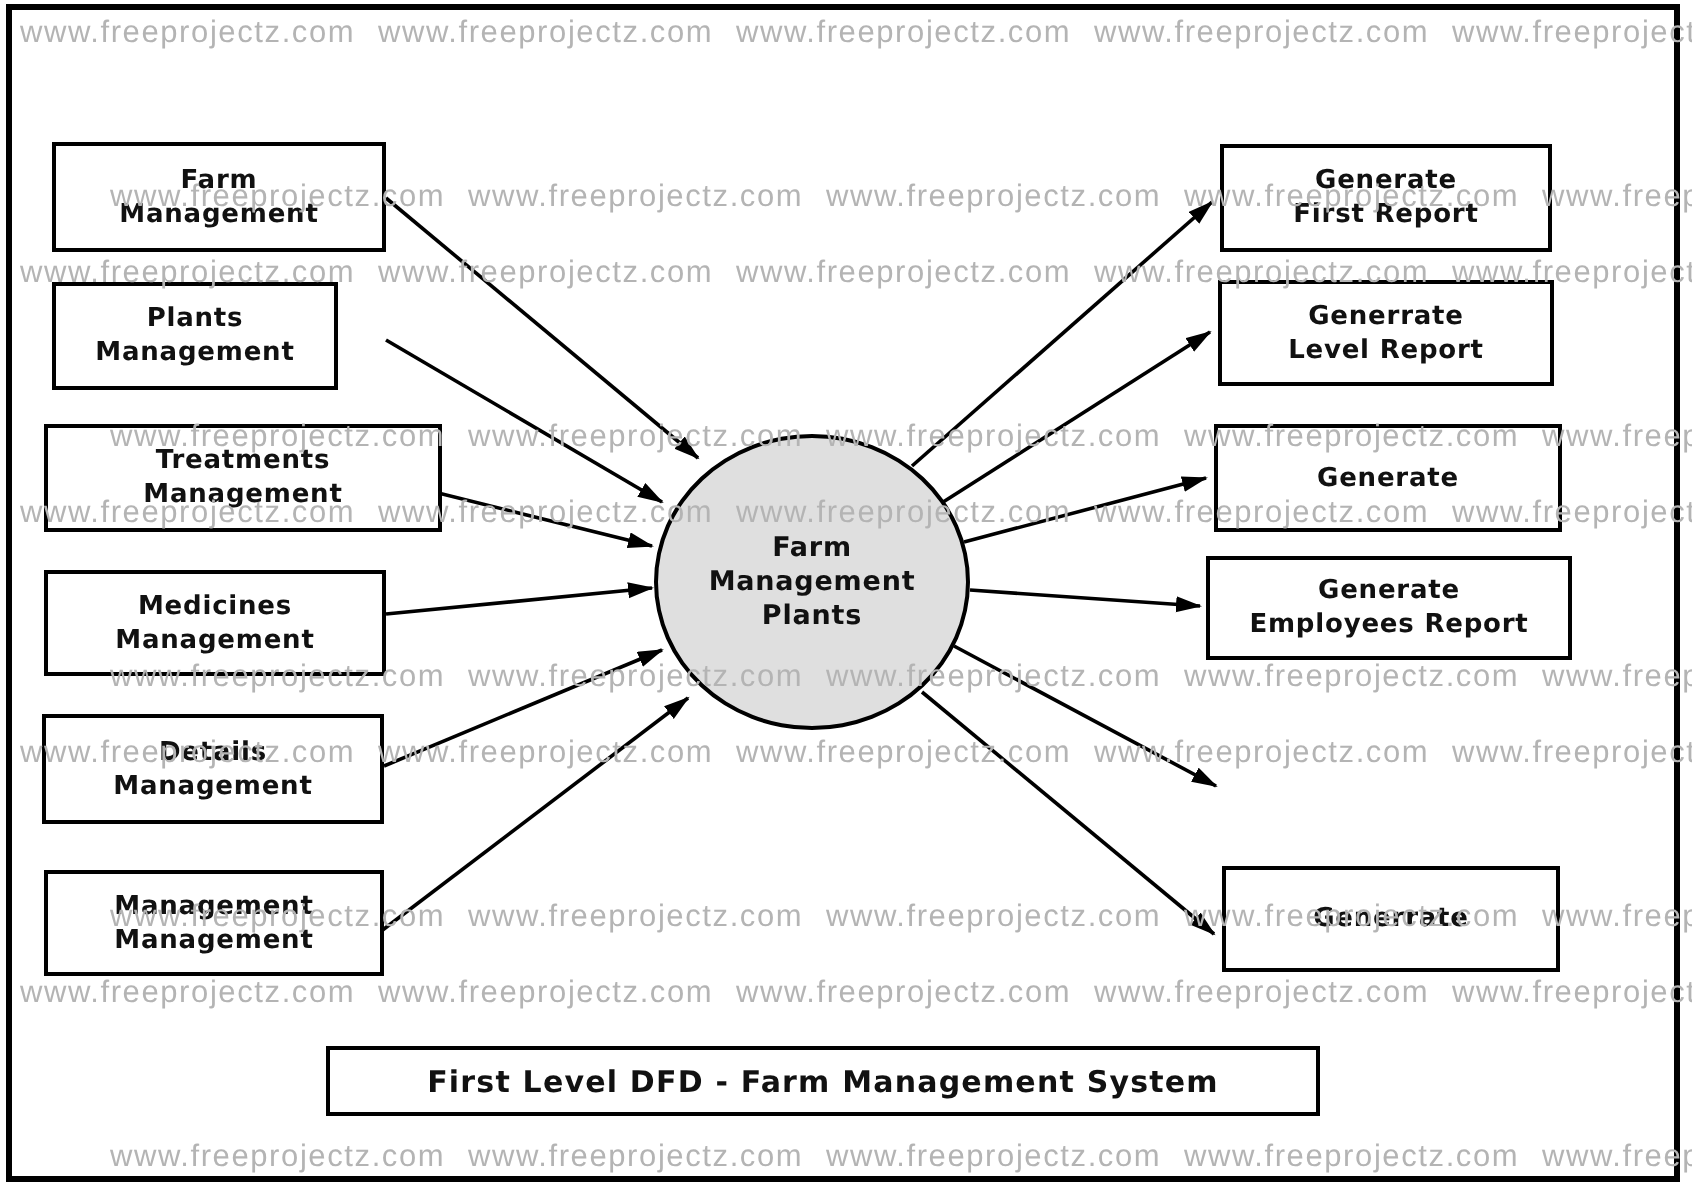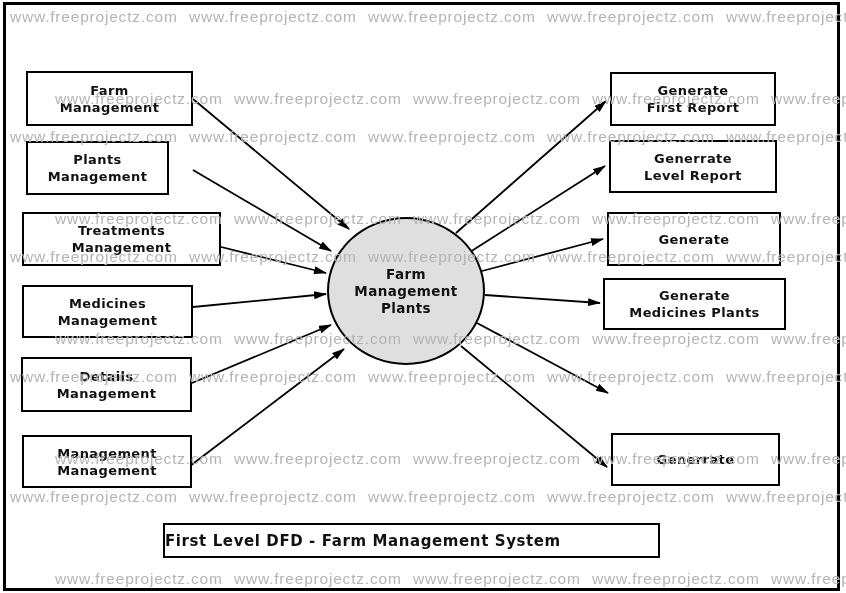--- a/index.html
+++ b/index.html
@@ -36,21 +36,21 @@
     position:absolute; left:327px; top:217px; width:158px; height:148px;
     border-radius:50%; background:#dfdfdf; border:2px solid #000;
     box-sizing:border-box; display:flex; flex-direction:column;
     justify-content:center; align-items:center; text-align:center;
     font-weight:bold; font-size:13.5px; line-height:17px; letter-spacing:0.4px;
     z-index:2;
   }
   .titlebox {
     position:absolute; left:163px; top:523px; width:497px; height:35px;
     border:2px solid #000; box-sizing:border-box; background:#fff;
-    display:flex; align-items:center; 
+    display:flex; align-items:center; justify-content:center;
     font-weight:bold; font-size:15px; letter-spacing:0.6px; z-index:2;
   }
   .wm-layer { position:absolute; left:0; top:0; width:782px; height:593px;
     pointer-events:none; z-index:5; }
   .wm {
     position:absolute; font-size:15.5px; letter-spacing:0.8px;
     white-space:nowrap; font-family:"Liberation Sans","DejaVu Sans",sans-serif;
     font-weight:normal;
   }
 </style>
@@ -118,21 +118,21 @@
   </div>
   <div class="box r2">
     <span>Generrate</span>
     <span>Level Report</span>
   </div>
   <div class="box r3">
     <span>Generate</span>
   </div>
   <div class="box r4">
     <span>Generate</span>
-    <span>Medicines Plants</span>
+    <span>Employees Report</span>
   </div>
   <div class="box r6">
     <span>Generrate</span>
   </div>
 
   <div class="titlebox">
     <span>First Level DFD - Farm Management System</span>
   </div>
 
   <div class="wm-layer">

